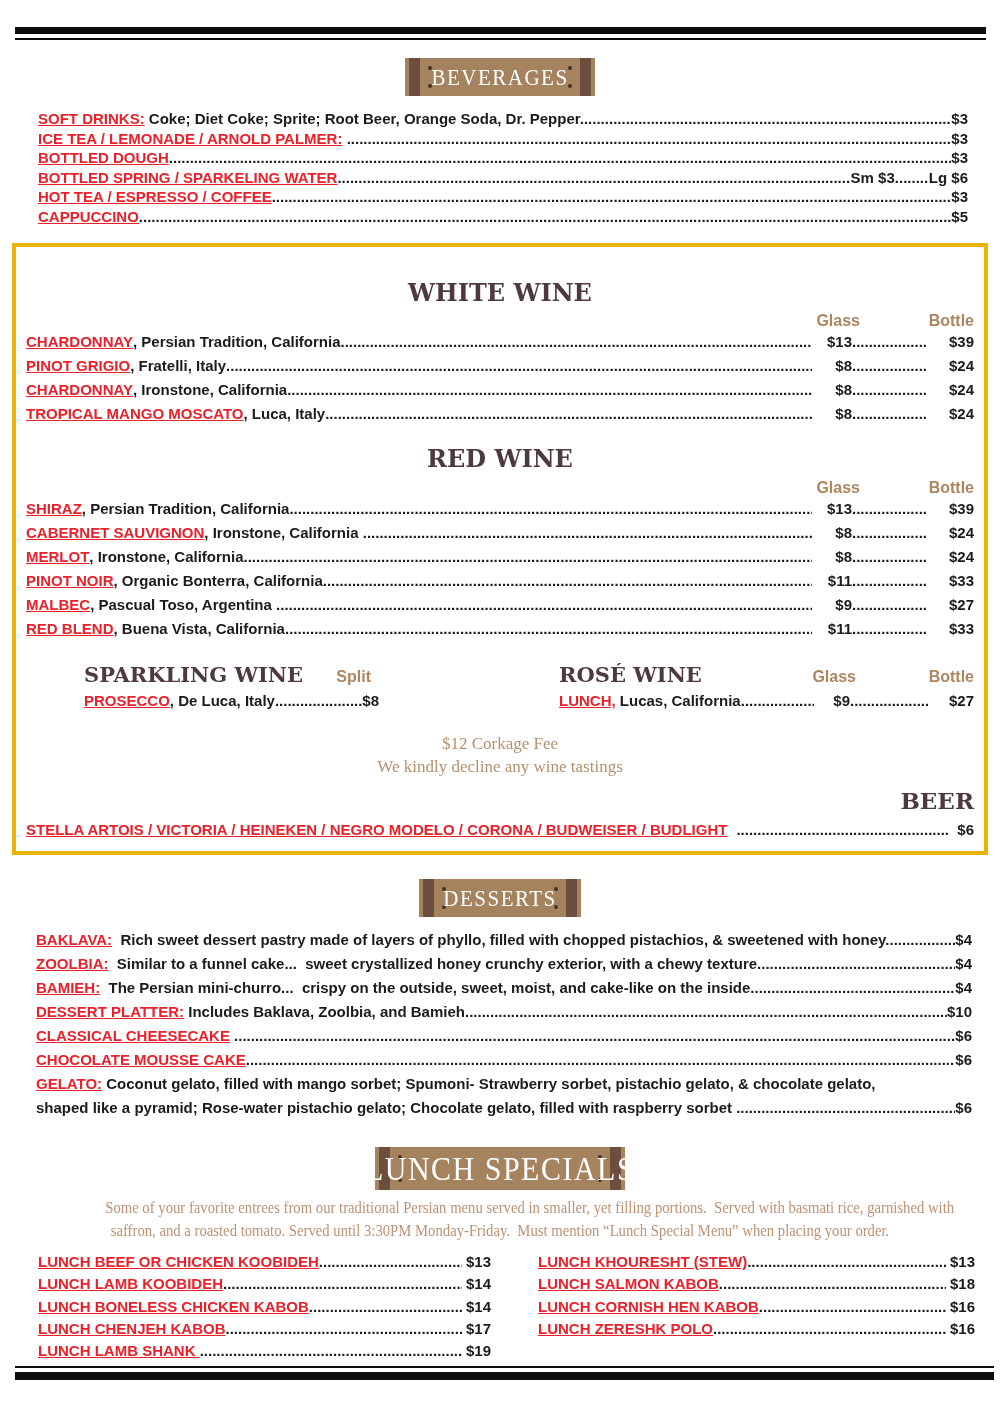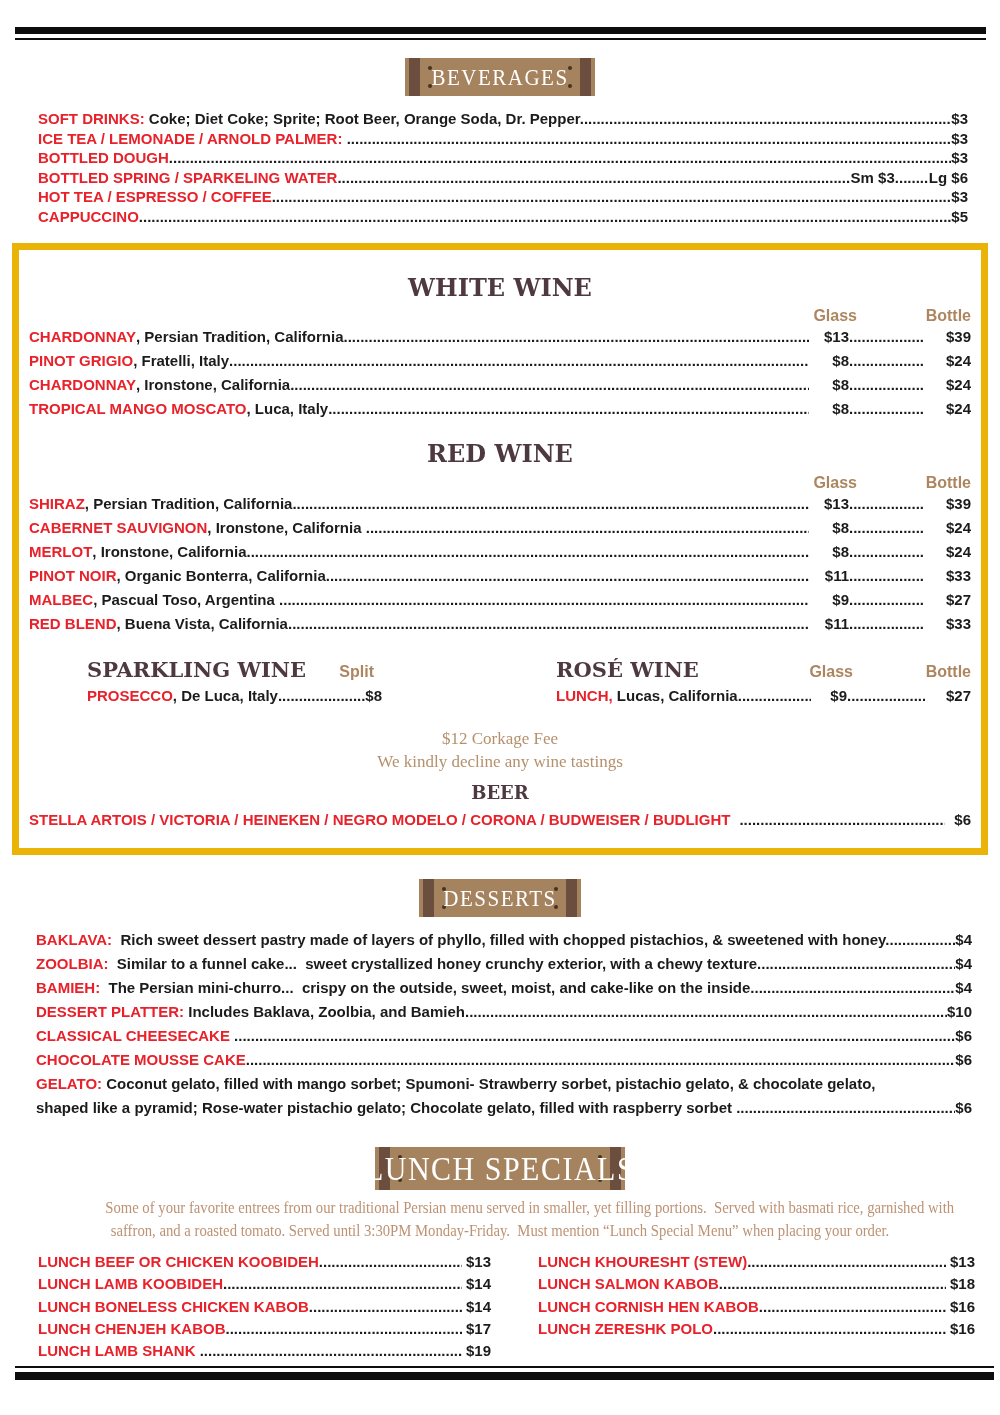--- a/index.html
+++ b/index.html
@@ -24,35 +24,35 @@
   .sign .dot.tr{right:23px;top:8px}.sign .dot.br{right:23px;bottom:8px}
   .sign .label{font-family:"Liberation Serif",serif;color:#fff;letter-spacing:1.5px;
                transform:scaleY(1.12);white-space:nowrap;}
   #sign-beverages{top:58px;width:190px;height:38px;font-size:21px;}
   #sign-desserts{top:879px;width:162px;height:38px;font-size:21px;}
   #sign-lunch{top:1147px;width:250px;height:43px;font-size:30px;}
 
   
   .mlist{position:absolute;font-weight:bold;font-size:15px;}
   .row{display:flex;align-items:baseline;}
-  .nm{color:#e8212a;white-space:pre;}
+  .nm{color:#e8212a;white-space:pre;text-decoration:underline;}
   .ds{white-space:pre;}
   .dots,.dots-sm,.dots-mid{overflow:hidden;white-space:nowrap;}
   .dots{flex:1 1 auto;min-width:6px;}
   .dots-sm{flex:0 0 34px;}
   .dots-mid{flex:0 0 76px;}
   .dots::after,.dots-sm::after,.dots-mid::after{
     content:"..........................................................................................................................................................................................................................................................";}
   .pr,.pr2{white-space:pre;flex:0 0 auto;}
   #beverages-list{left:38px;right:32px;top:109px;}
   #beverages-list .row{line-height:19.6px;}
 
   
   #wine-box{position:absolute;left:12px;top:243px;width:976px;height:612px;
-            border:7px solid #eab308;box-sizing:border-box;padding:8px 10px;}
+            border:4px solid #eab308;box-sizing:border-box;padding:16px 10px;}
   .wine-h{font-family:"DejaVu Serif","Liberation Serif",serif;font-weight:bold;color:#4e3940;
           text-align:center;margin:0;line-height:1.1;}
   #white-wine-title{font-size:24px;margin-top:17px;}
   #red-wine-title{font-size:24px;margin-top:20px;}
   .cols{display:flex;justify-content:flex-end;color:#ad8660;font-size:16px;font-weight:bold;
         line-height:18px;margin-top:6px;}
   .cols .g{margin-right:68px;}
   .cols .b{width:46px;text-align:right;}
   .wine-rows{font-weight:bold;font-size:15px;}
   .wine-rows .row{line-height:24px;}
@@ -69,21 +69,21 @@
   .sp-head .tan-col{margin-left:auto;margin-right:8px;}
   .rs-head .g{margin-left:auto;margin-right:72px;}
   .rs-head .b{width:46px;text-align:right;}
   .sp-row,.rs-row{display:flex;align-items:baseline;font-weight:bold;font-size:15px;
                   line-height:22px;margin-top:3px;}
   .rs-row .pg{flex:0 0 36px;}
   .rs-row .dots-mid{flex:0 0 78px;}
 
   .corkage{margin-top:20px;text-align:center;font-family:"Liberation Serif",serif;
            color:#b5906c;font-size:17px;line-height:23px;}
-  #beer-title{font-size:18px;margin-top:10px;}
+  #beer-title{font-size:23px;margin-top:10px;text-align:right;}
   #beer-row{margin-top:7px;font-weight:bold;font-size:15px;line-height:20px;gap:9px;}
 
   
   #desserts-list{left:36px;right:28px;top:928px;}
   #desserts-list .row{line-height:24px;}
 
   
   #lunch-note{position:absolute;left:30px;right:30px;top:1196px;text-align:center;
               font-family:"Liberation Serif",serif;color:#bd9273;font-size:17.5px;line-height:23px;}
   #lunch-note .nline{transform:scaleX(.84);transform-origin:center;white-space:pre;}

